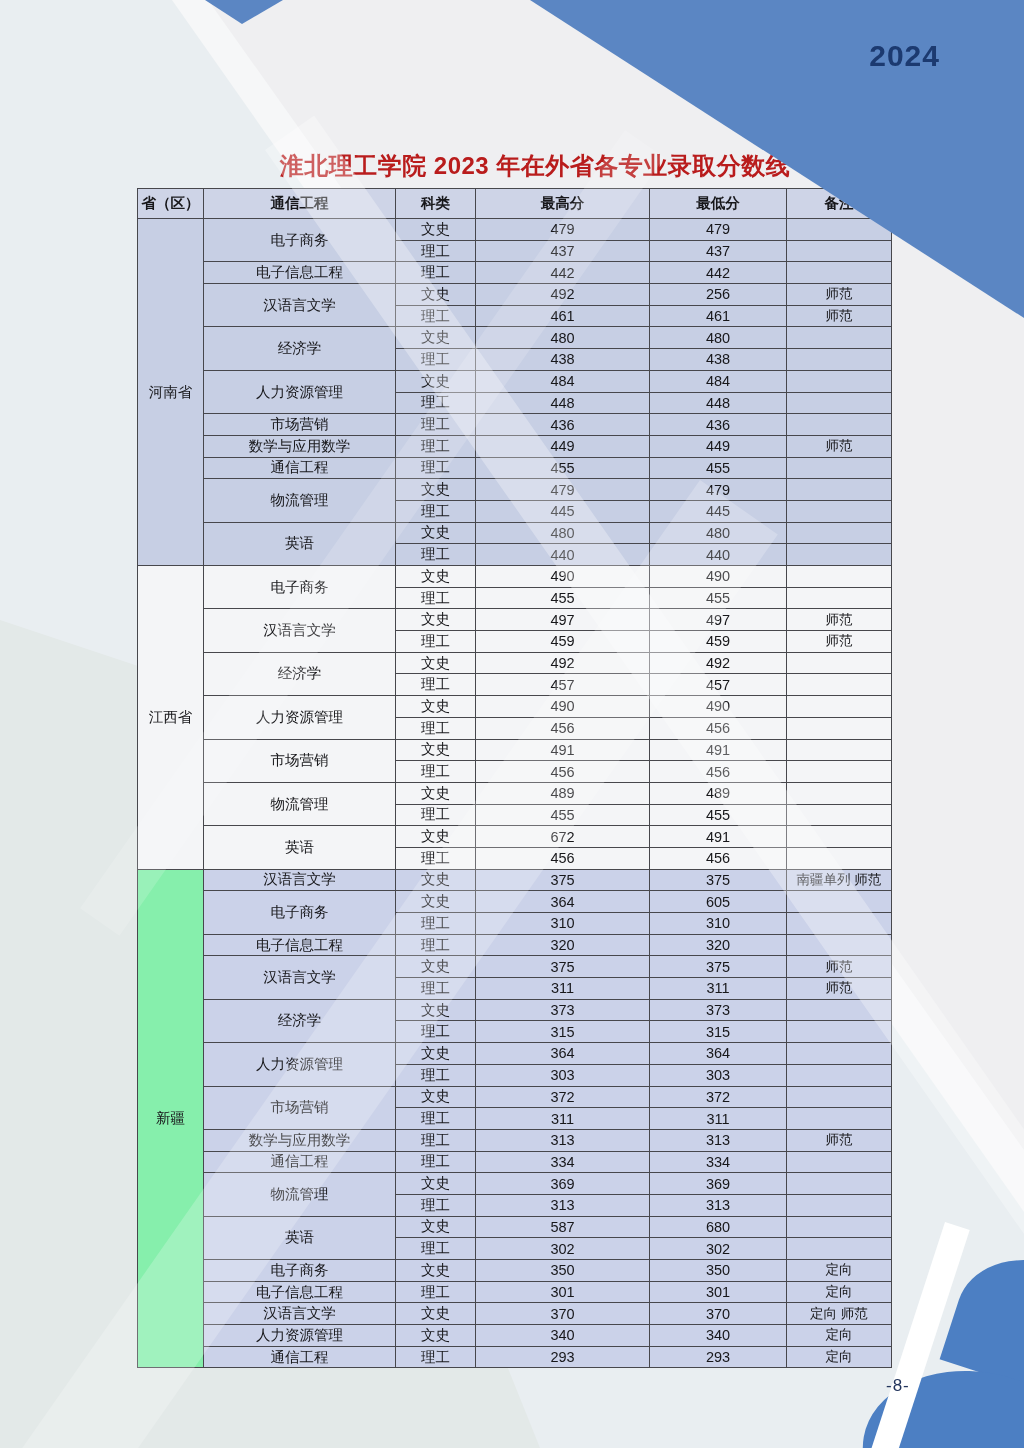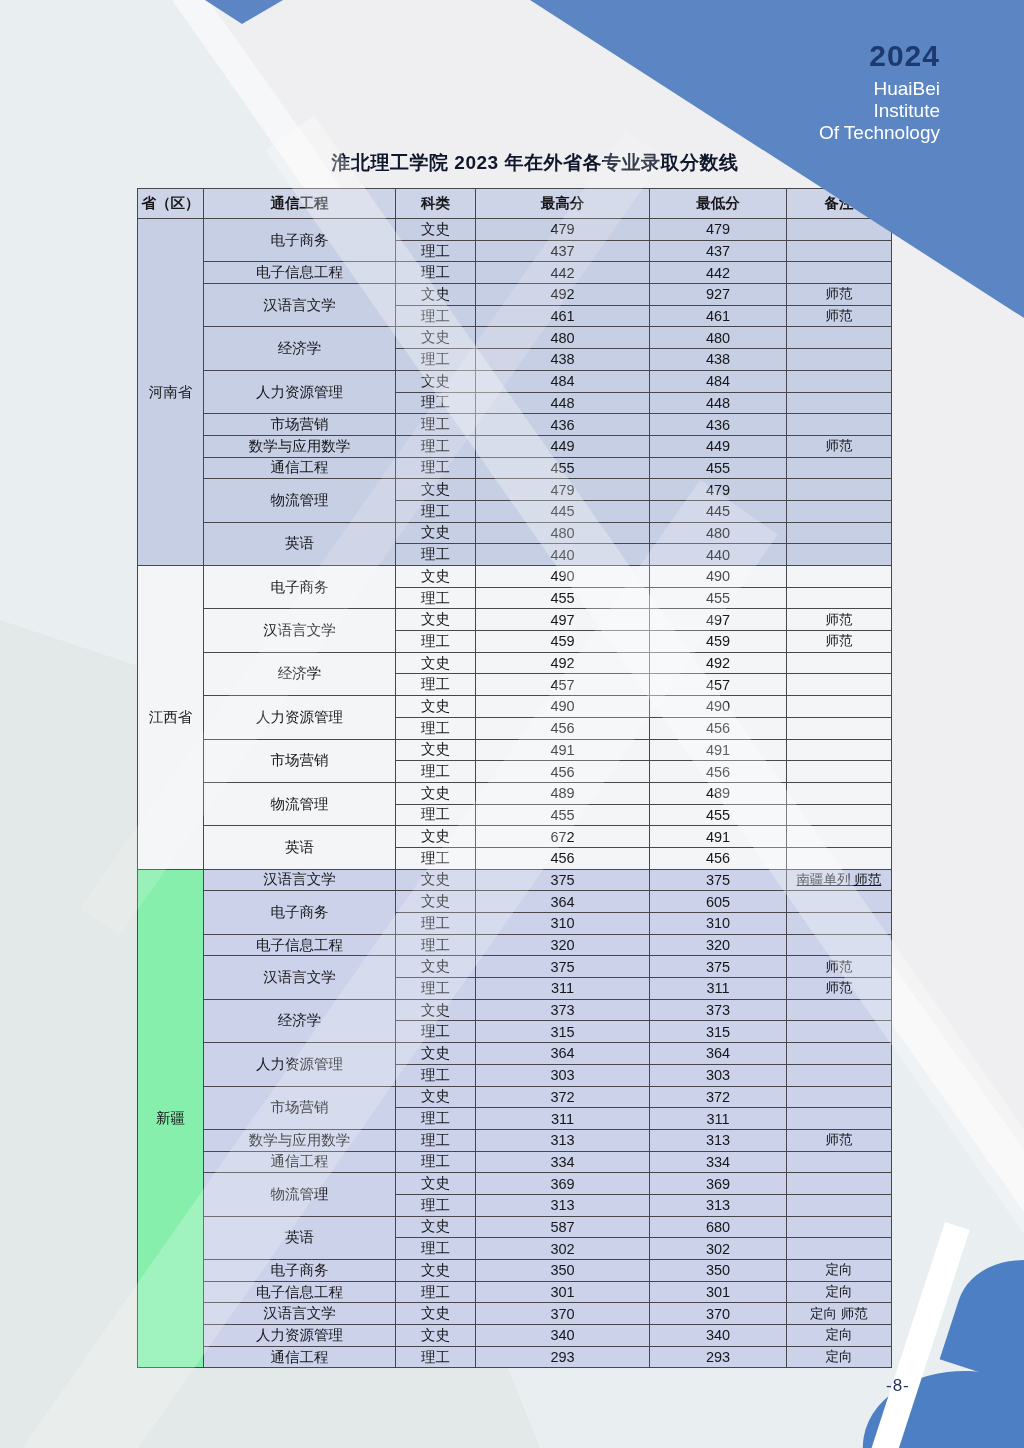--- a/index.html
+++ b/index.html
@@ -25,21 +25,21 @@
   .leaf-stripe{position:absolute;left:945px;top:1222px;width:26px;height:330px;background:#ffffff;transform:rotate(18deg);transform-origin:top left;z-index:2;}
 
   
   .streak{position:absolute;pointer-events:none;transform-origin:top left;z-index:6;}
   .streak-1{left:265px;top:150px;width:60px;height:1500px;background:rgba(255,255,255,0.30);transform:rotate(-35deg);}
   .streak-2{left:700px;top:480px;width:95px;height:1300px;background:rgba(255,255,255,0.22);transform:rotate(35deg);}
   .streak-3{left:625px;top:130px;width:48px;height:950px;background:rgba(255,255,255,0.16);transform:rotate(35deg);}
 
   
   .doc-title{position:absolute;left:137px;top:150px;width:754px;padding-left:42px;box-sizing:border-box;
-    text-align:center;font-size:19px;font-weight:bold;color:#0f172a;z-index:2;letter-spacing:0.5px;}
+    text-align:center;font-size:24px;font-weight:bold;color:#b91c1c;z-index:2;letter-spacing:0.5px;}
 
   
   .tbl-wrap{position:absolute;left:137px;top:188px;z-index:2;}
   table{border-collapse:collapse;table-layout:fixed;width:754px;}
   th,td{border:1px solid #47474c;padding:0 2px;text-align:center;vertical-align:middle;
     color:#17171a;font-size:14.5px;overflow:hidden;white-space:nowrap;}
   thead tr{height:30px;}
   tbody tr{height:21.7px;}
   th{font-weight:600;}
   td.remark{font-size:13.5px;}
@@ -53,25 +53,20 @@
 <div id="page">
 
   <div class="band band-pale-left"></div>
   <div class="band band-gray-mid"></div>
   <div class="band band-teal-bl"></div>
   <div class="band tip-blue-tl"></div>
   <div class="band tri-blue-tr"></div>
 
   <div class="corner-text">
     <div class="corner-year">2024</div>
-    <div class="corner-org">
-      <div>HuaiBei</div>
-      <div>Institute</div>
-      <div>Of Technology</div>
-    </div>
   </div>
 
   <div class="leaf leaf-top"></div>
   <div class="leaf leaf-bottom"></div>
   <div class="leaf-stripe"></div>
 
   <div class="doc-title">淮北理工学院 2023 年在外省各专业录取分数线</div>
 
   <div class="tbl-wrap">
     <table>
@@ -112,21 +107,21 @@
             <td rowspan="1" style="background: rgb(199, 207, 228);">电子信息工程</td>
             <td style="background: rgb(199, 207, 228);">理工</td>
             <td style="background: rgb(199, 207, 228);">442</td>
             <td style="background: rgb(199, 207, 228);">442</td>
             <td class="remark" style="background: rgb(199, 207, 228);"></td>
           </tr>
           <tr>
             <td rowspan="2" style="background: rgb(199, 207, 228);">汉语言文学</td>
             <td style="background: rgb(199, 207, 228);">文史</td>
             <td style="background: rgb(199, 207, 228);">492</td>
-            <td style="background: rgb(199, 207, 228);">927</td>
+            <td style="background: rgb(199, 207, 228);">256</td>
             <td class="remark" style="background: rgb(199, 207, 228);">师范</td>
           </tr>
           <tr>
             <td style="background: rgb(199, 207, 228);">理工</td>
             <td style="background: rgb(199, 207, 228);">461</td>
             <td style="background: rgb(199, 207, 228);">461</td>
             <td class="remark" style="background: rgb(199, 207, 228);">师范</td>
           </tr>
           <tr>
             <td rowspan="2" style="background: rgb(199, 207, 228);">经济学</td>
@@ -292,21 +287,21 @@
             <td style="background: rgb(244, 245, 247);">456</td>
             <td style="background: rgb(244, 245, 247);">456</td>
             <td class="remark" style="background: rgb(244, 245, 247);"></td>
           </tr>
           <tr>
             <td rowspan="23" style="background: #86efac;">新疆</td>
             <td rowspan="1" style="background: rgb(203, 210, 233);">汉语言文学</td>
             <td style="background: rgb(203, 210, 233);">文史</td>
             <td style="background: rgb(203, 210, 233);">375</td>
             <td style="background: rgb(203, 210, 233);">375</td>
-            <td class="remark" style="background: rgb(203, 210, 233); text-decoration: underline;">南疆单列 师范</td>
+            <td class="remark" style="background: rgb(203, 210, 233);">南疆单列 师范</td>
           </tr>
           <tr>
             <td rowspan="2" style="background: rgb(203, 210, 233);">电子商务</td>
             <td style="background: rgb(203, 210, 233);">文史</td>
             <td style="background: rgb(203, 210, 233);">364</td>
             <td style="background: rgb(203, 210, 233);">605</td>
             <td class="remark" style="background: rgb(203, 210, 233);"></td>
           </tr>
           <tr>
             <td style="background: rgb(203, 210, 233);">理工</td>

